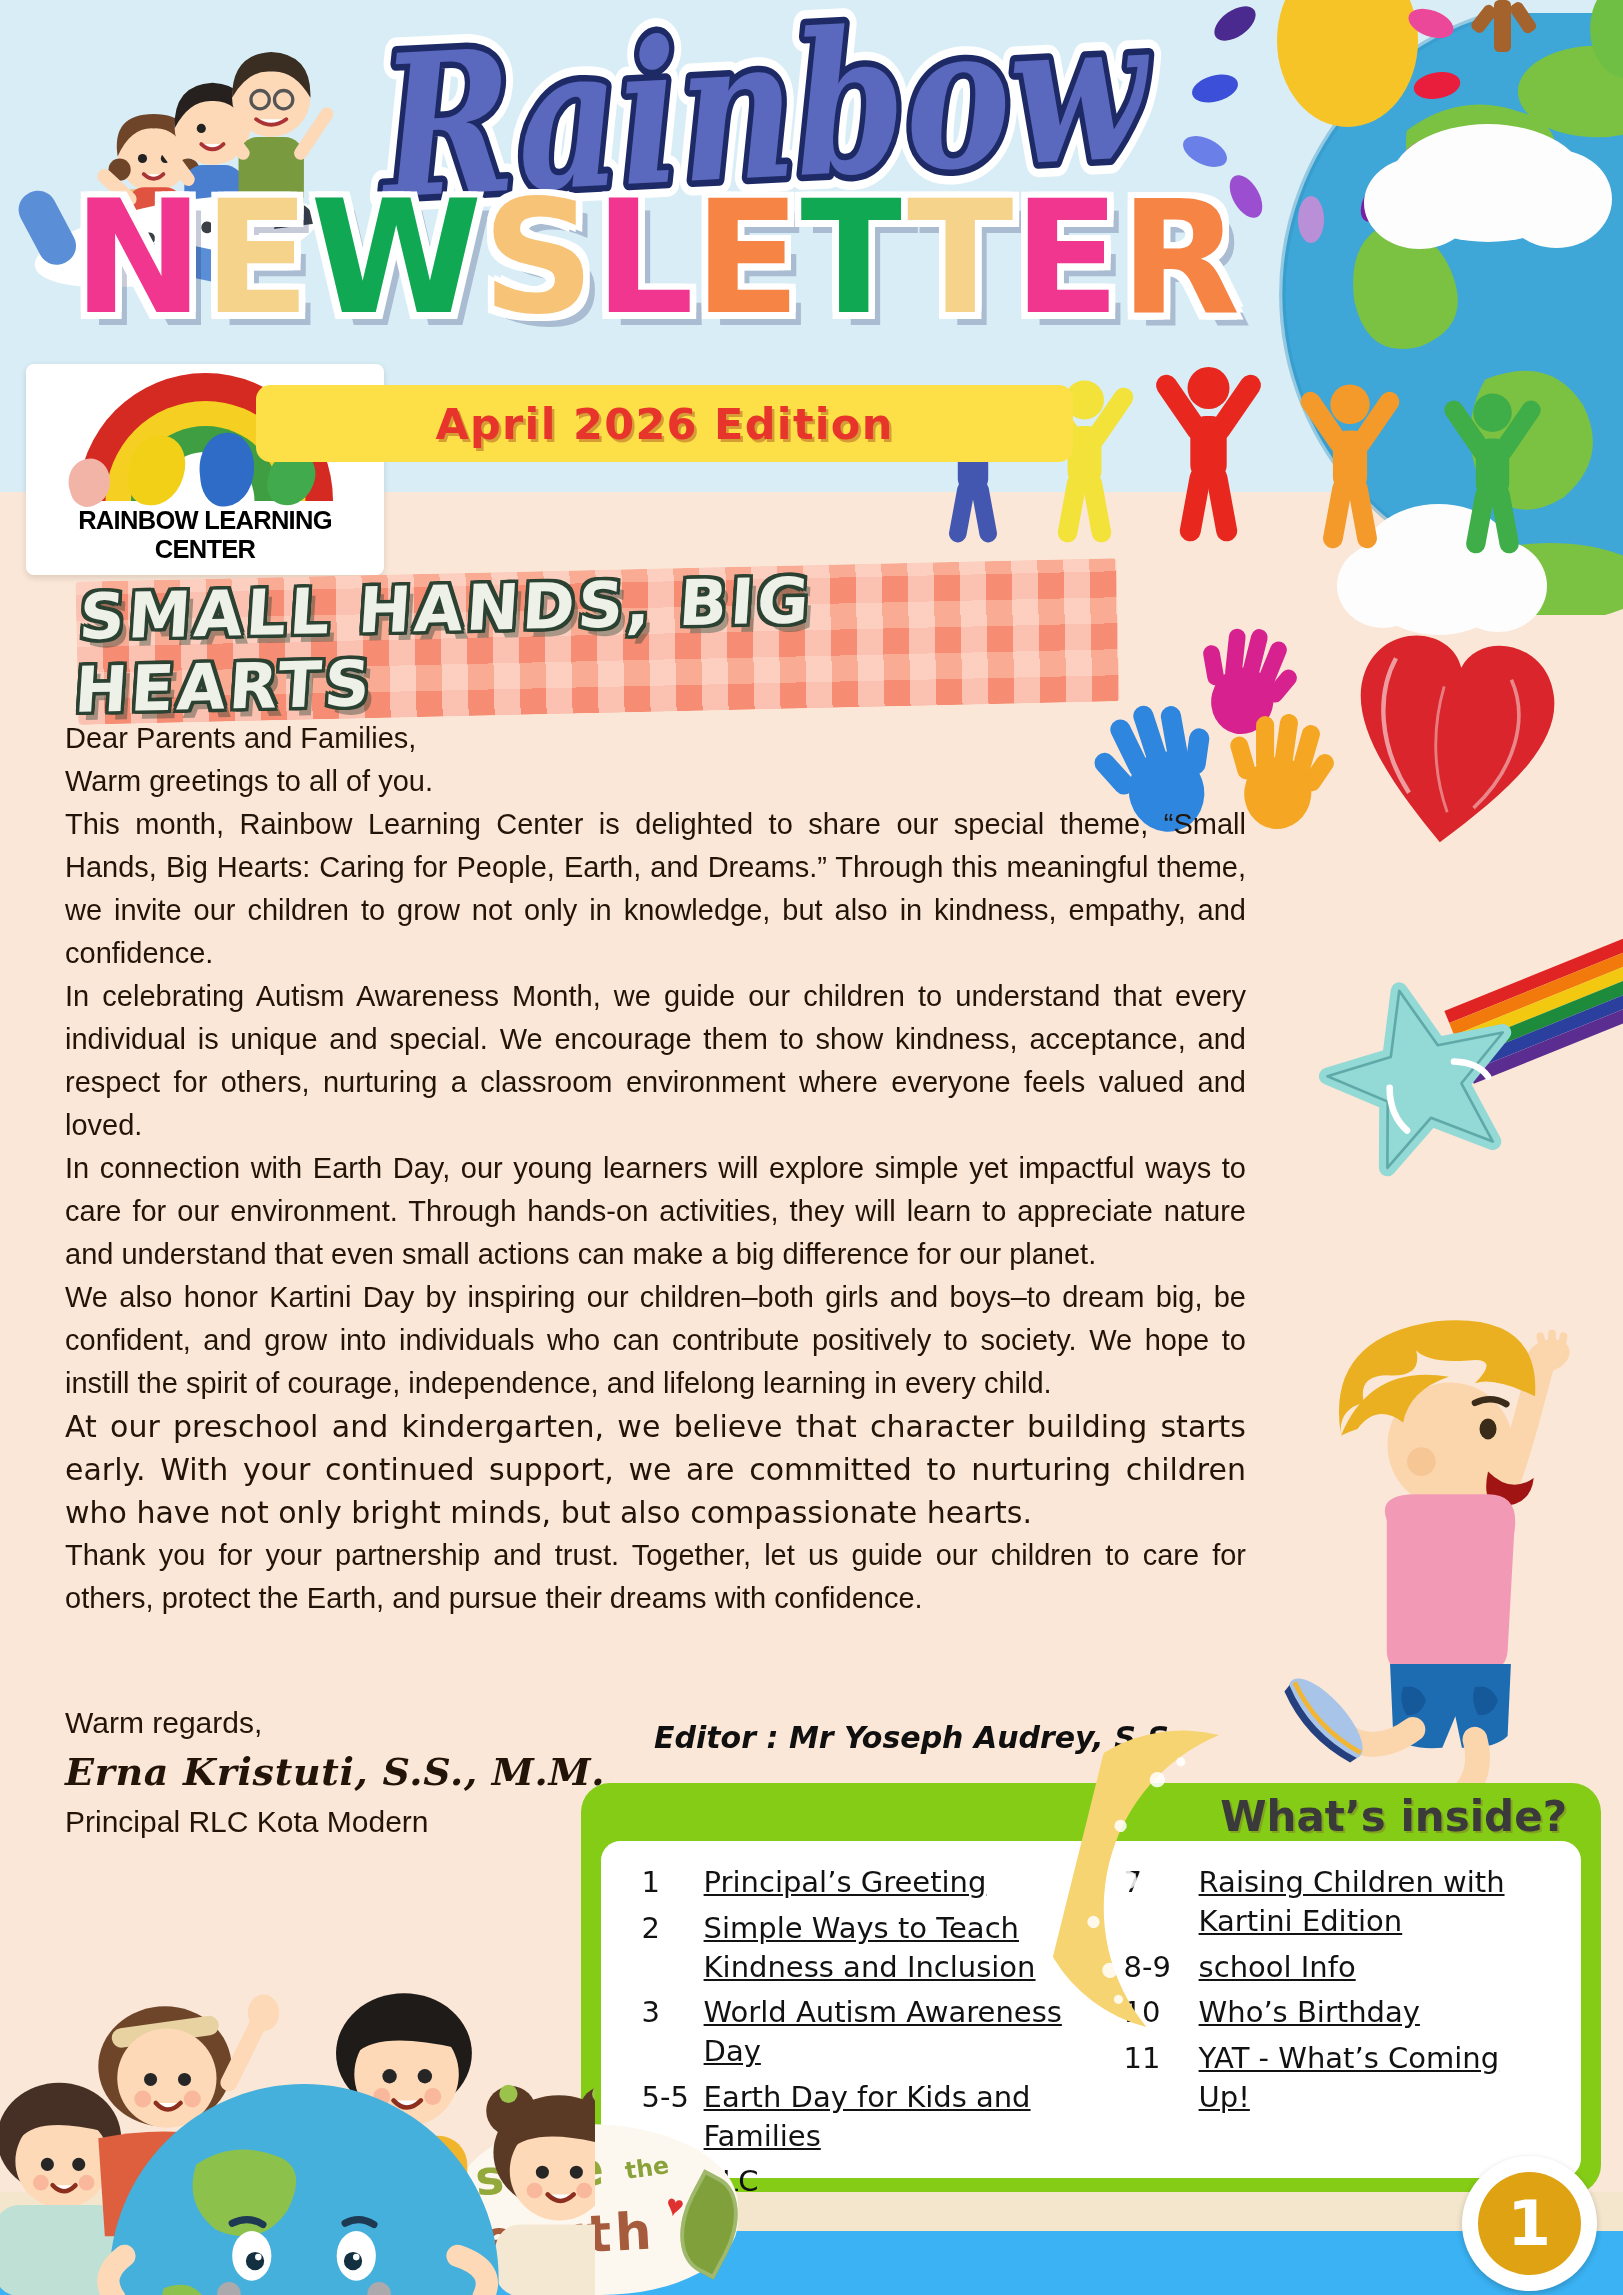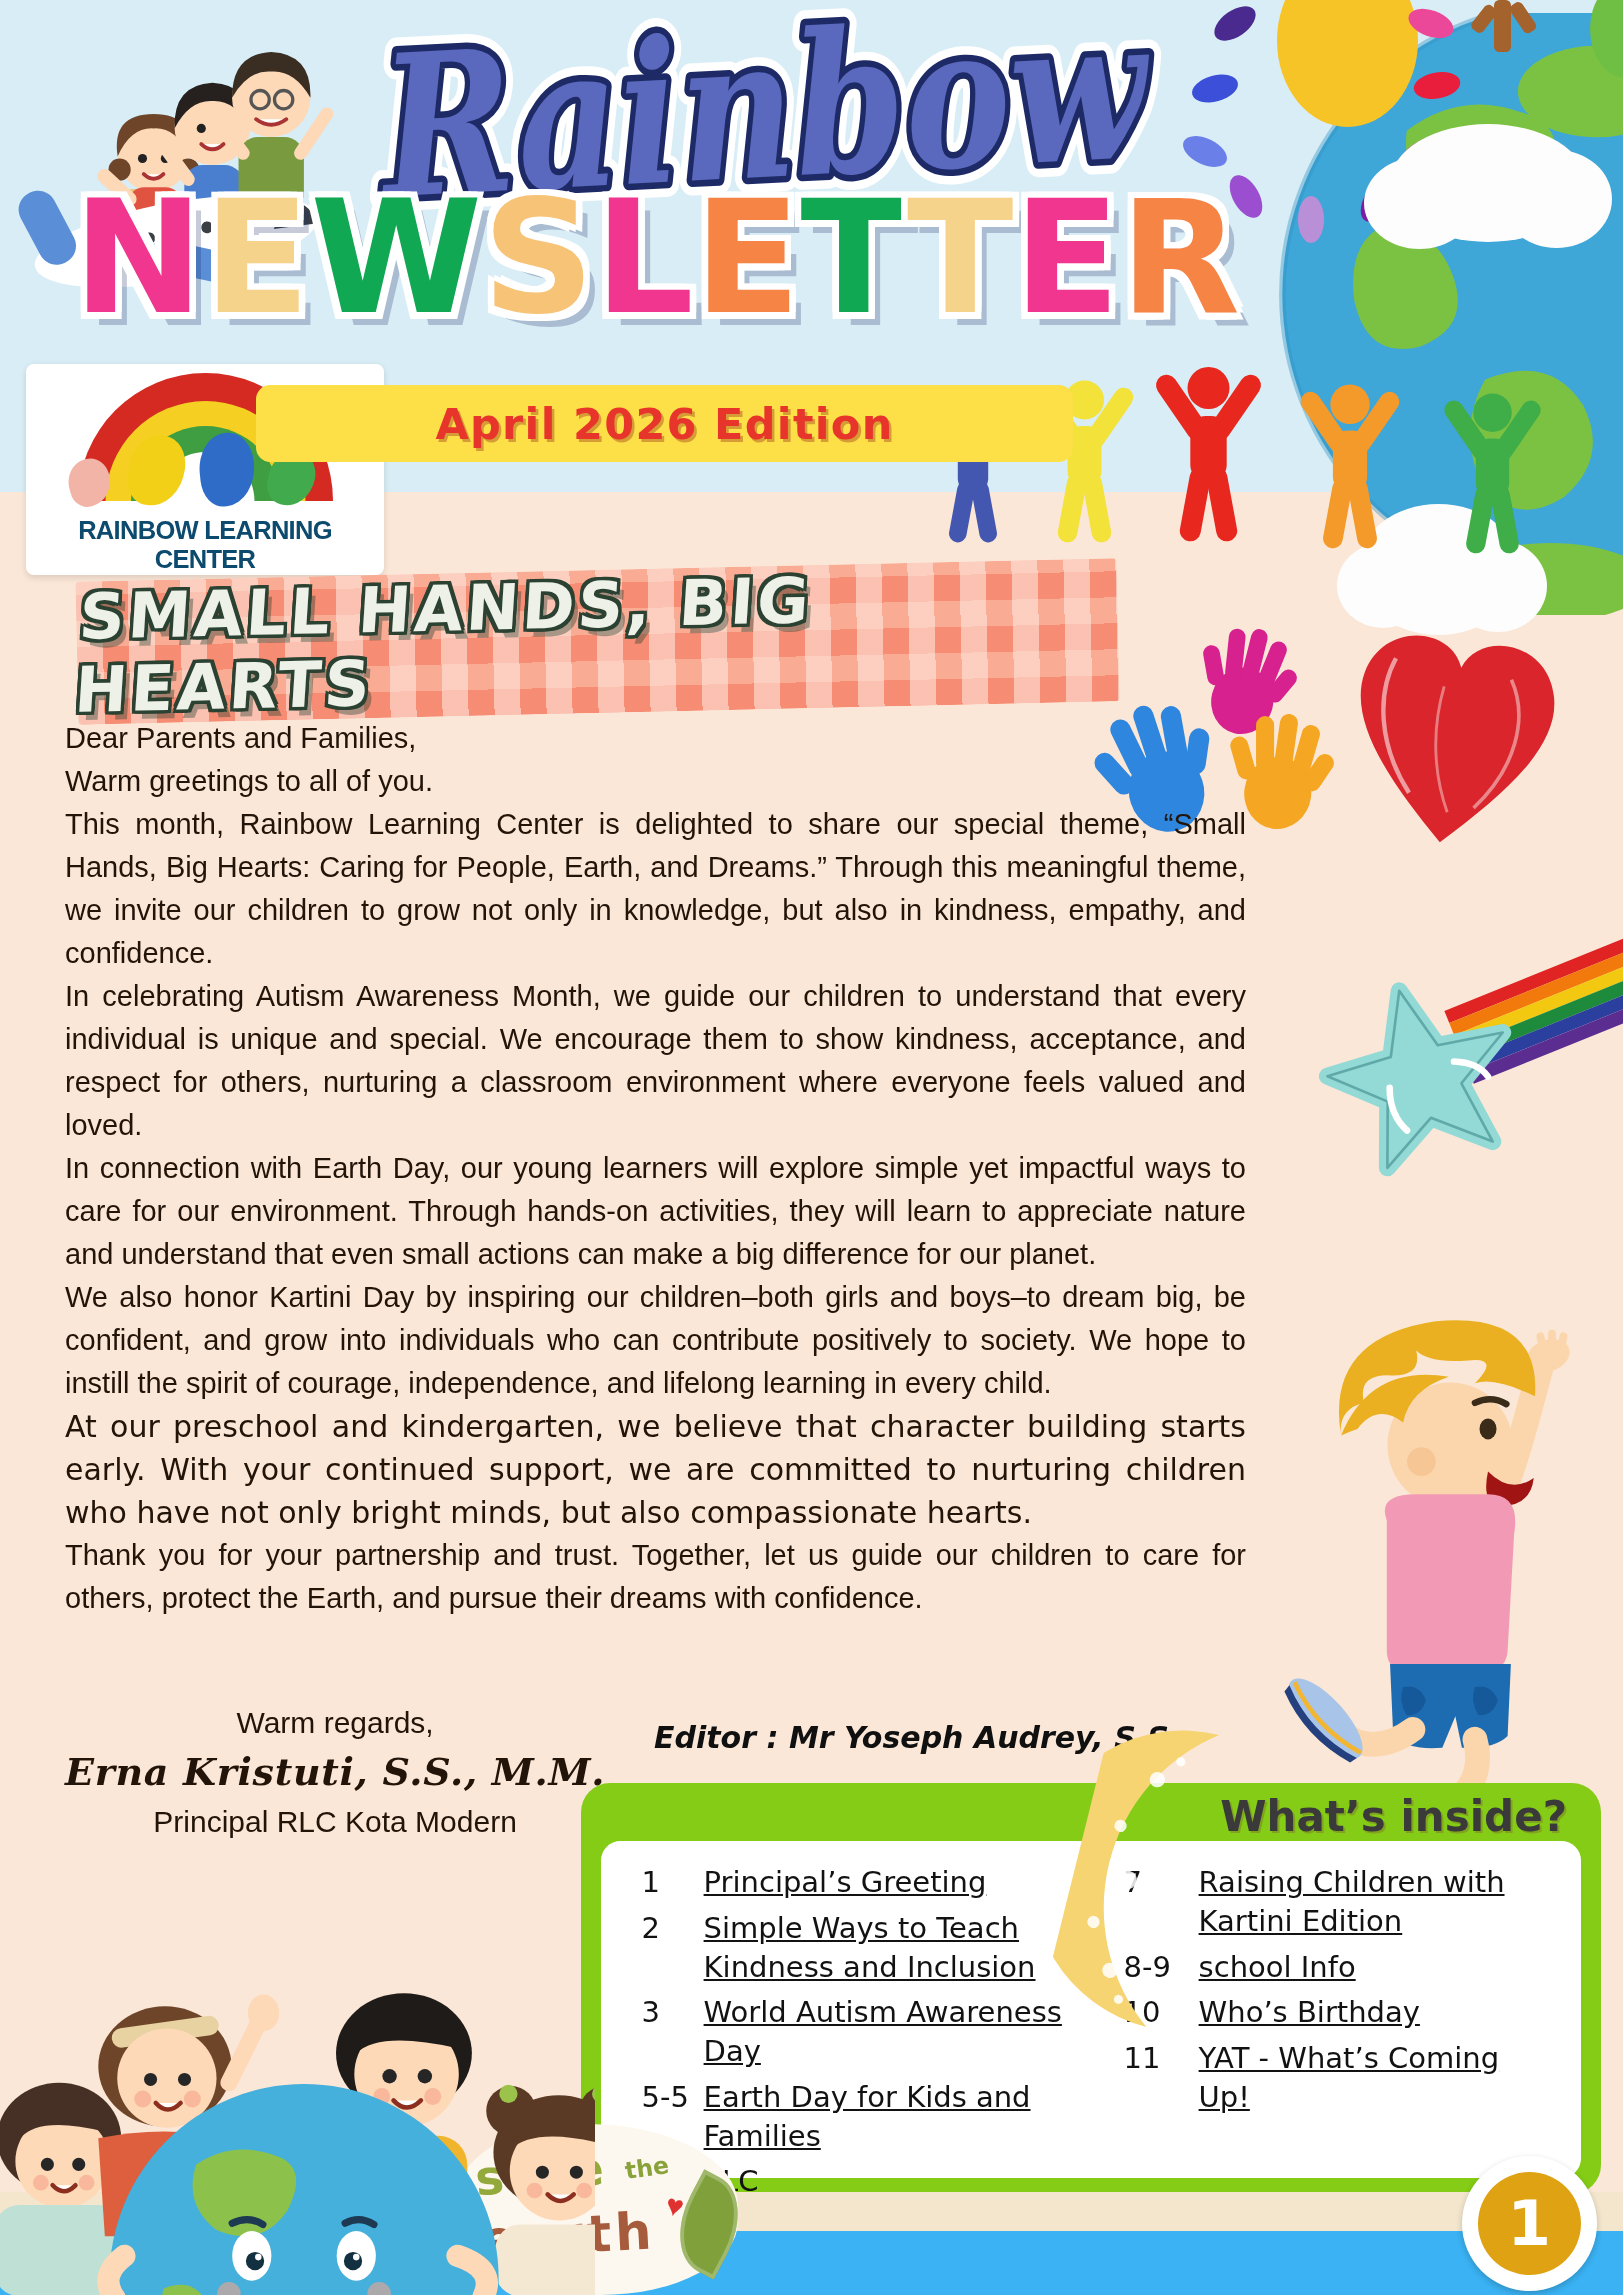--- a/index.html
+++ b/index.html
@@ -32,22 +32,22 @@
   
   .logo-box{position:absolute;left:26px;top:364px;width:358px;height:211px;background:#fff;border-radius:7.8px;
             box-shadow:0 2.6px 6.5px rgba(0,0,0,.12);}
   .arch-wrap{position:absolute;left:50%;top:9.2px;transform:translateX(-50%);width:255px;height:128px;}
   .ring{position:absolute;bottom:0;left:50%;transform:translateX(-50%);border-radius:653px 653px 0 0;}
   .ring.red{width:255px;height:128px;background:#d42a22;}
   .ring.yellow{width:200px;height:100px;background:#f5d023;}
   .ring.green{width:149px;height:75px;background:#3f9e42;}
   .ring.white{width:98px;height:49px;background:#fff;}
   .animal{position:absolute;bottom:-5.2px;border-radius:55% 45% 60% 40%;}
-  .logo-text{position:absolute;left:0;right:0;bottom:1px;text-align:center;font-weight:900;font-size:25.5px;
-             letter-spacing:-0.7px;color:#0c4a6e;font-family:"Liberation Sans",sans-serif;}
+  .logo-text{position:absolute;left:0;right:0;bottom:11px;text-align:center;font-weight:900;font-size:25.5px;
+             letter-spacing:-0.7px;color:#000000;font-family:"Liberation Sans",sans-serif;}
   
   .edition-banner{position:absolute;left:256px;top:385px;width:817px;height:77px;background:#fde047;border-radius:14.4px;
                   display:flex;align-items:center;justify-content:center;}
   .edition-banner span{font-size:43px;font-weight:900;color:#e8352b;letter-spacing:1.3px;
                        text-shadow:2.6px 2.6px 0 rgba(140,30,20,.35);font-family:"DejaVu Sans",sans-serif;}
   
   .figure{position:absolute;}
   
   .tape-banner{position:absolute;left:77px;top:570px;width:1041px;height:143px;transform:rotate(-1.3deg);
      border-radius:3.9px;
@@ -68,21 +68,21 @@
   .letter p.alt{font-family:"DejaVu Sans",sans-serif;font-size:30px;}
   
   .chase-sticker{position:absolute;left:1333px;top:847px;width:196px;text-align:center;line-height:1.02;}
   .chase-sticker .l1{font-family:"DejaVu Sans",sans-serif;font-weight:900;font-size:37px;color:#a5647f;letter-spacing:1.3px;
       text-shadow:-4.6px -4.6px 0 #fff,4.6px -4.6px 0 #fff,-4.6px 4.6px 0 #fff,4.6px 4.6px 0 #fff,0 -4.6px 0 #fff,0 4.6px 0 #fff,-4.6px 0 0 #fff,4.6px 0 0 #fff;}
   .chase-sticker .l2{font-weight:800;font-size:25.5px;color:#ee9d33;
       text-shadow:-3.9px -3.9px 0 #fff,3.9px -3.9px 0 #fff,-3.9px 3.9px 0 #fff,3.9px 3.9px 0 #fff,0 -3.9px 0 #fff,0 3.9px 0 #fff,-3.9px 0 0 #fff,3.9px 0 0 #fff;}
   .chase-sticker .l3{font-family:"DejaVu Sans",sans-serif;font-weight:900;font-size:33px;color:#f09018;letter-spacing:0.7px;
       text-shadow:-4.6px -4.6px 0 #fff,4.6px -4.6px 0 #fff,-4.6px 4.6px 0 #fff,4.6px 4.6px 0 #fff,0 -4.6px 0 #fff,0 4.6px 0 #fff,-4.6px 0 0 #fff,4.6px 0 0 #fff;}
   
-  .signature{position:absolute;left:65px;top:1706px;color:#231409;text-align:center;}
+  .signature{position:absolute;left:65px;top:1706px;color:#231409;}
   .signature .close{font-size:30px;margin:0 0 9.2px 0;}
   .signature .name{font-family:"DejaVu Serif",serif;font-style:italic;font-weight:bold;font-size:38px;margin:0 0 10.5px 0;letter-spacing:0.7px;}
   .signature .role{font-size:30px;margin:0;}
   .editor-line{position:absolute;left:654px;top:1720px;font-style:italic;font-weight:800;font-size:30px;color:#101010;
                font-family:"DejaVu Sans",sans-serif;}
   
   .panel{position:absolute;left:581px;top:1783px;width:1020px;height:411px;background:#84cc16;border-radius:29px;}
   .panel-title{position:absolute;top:9.2px;right:34px;font-family:"DejaVu Sans",sans-serif;font-weight:900;font-size:42px;
                color:#3a3a3a;text-shadow:2px 2px 0 rgba(120,40,60,.25);}
   .panel-white{position:absolute;left:19.6px;right:19.6px;top:58px;bottom:15.7px;background:#fff;border-radius:19.6px;}

